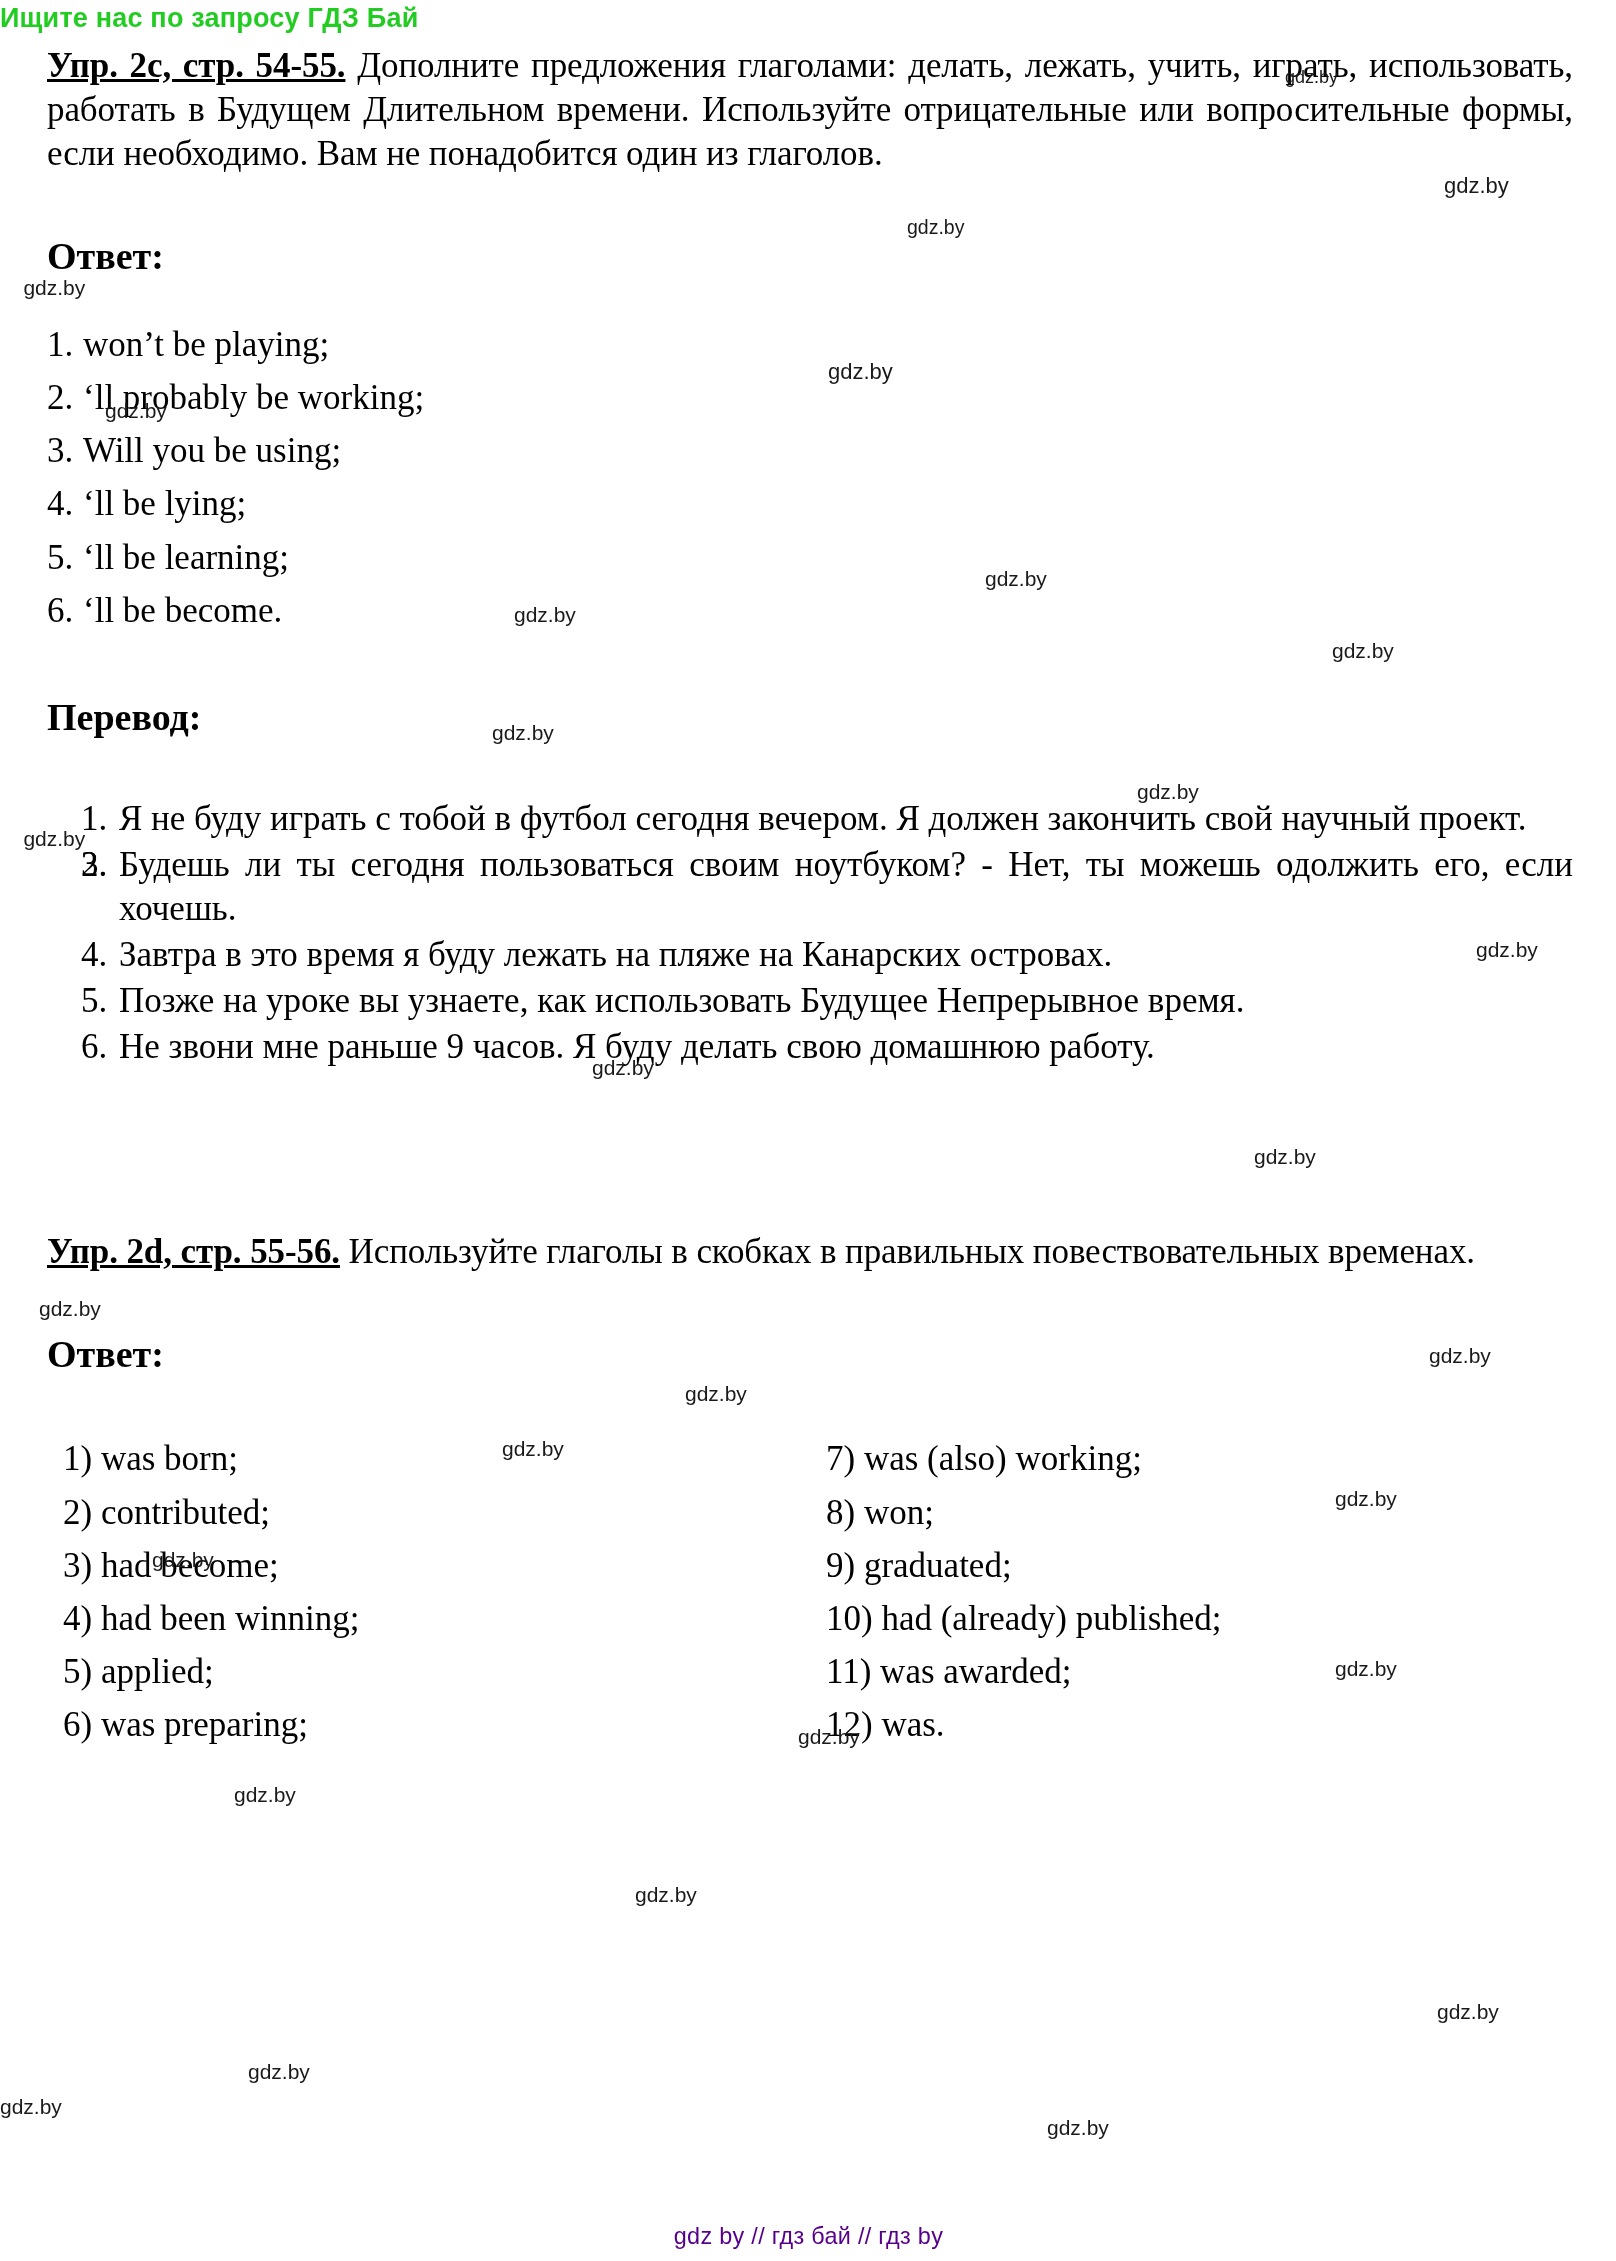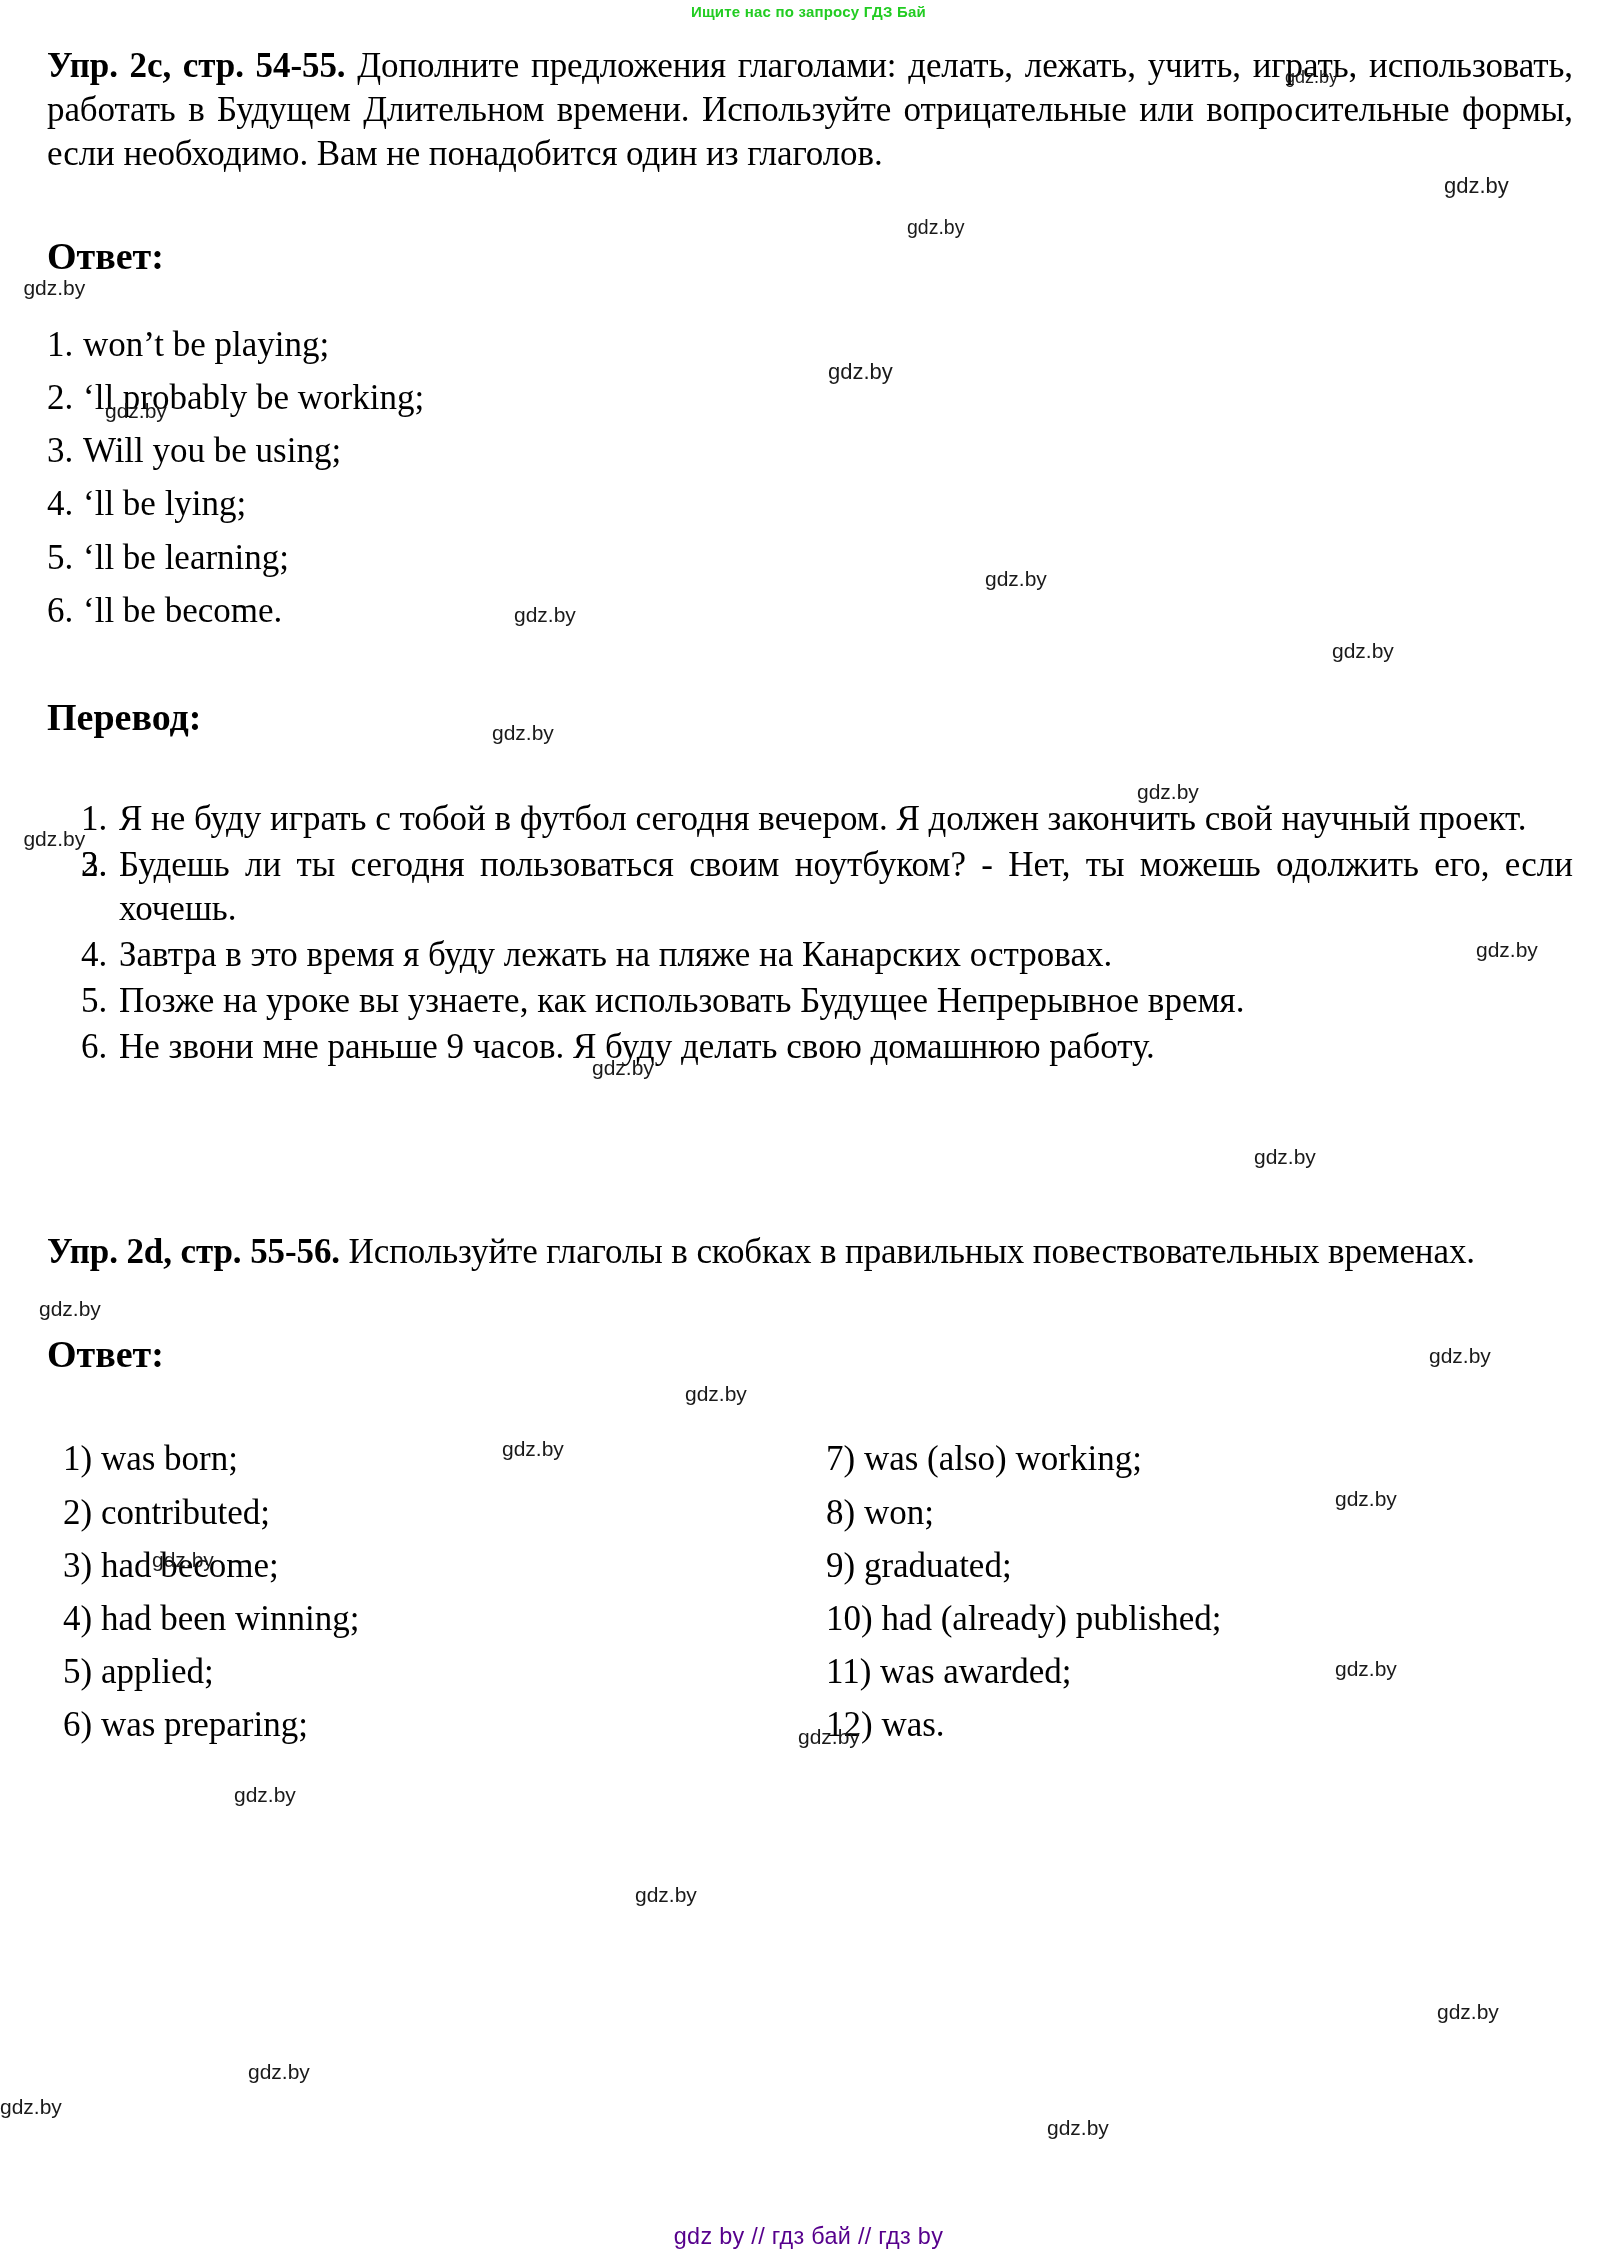--- a/index.html
+++ b/index.html
@@ -13,23 +13,23 @@
     position: relative;
     font-family: "Liberation Serif", "DejaVu Serif", serif;
     color: #000000;
     overflow: hidden;
   }
 
   
   .promo-banner {
     position: absolute;
     top: 3.1px; left: 0; width: 100%;
-    text-align: center;
+    text-align: left;
     font-family: "Liberation Sans", sans-serif;
-    font-size: 15px;
+    font-size: 27px;
     font-weight: bold;
     color: #22cc22;
     letter-spacing: 0.2px;
   }
 
   
   .page {
     position: absolute;
     top: 44px;
     left: 47px;
@@ -37,21 +37,21 @@
   }
 
   .para {
     font-size: 35px;
     line-height: 1.255;
     text-align: justify;
     text-align-last: left;
     margin: 0;
     letter-spacing: -0.1px;
   }
-  .para b { font-weight: bold; }
+  .para b { font-weight: bold; text-decoration: underline; }
 
   .heading {
     font-size: 38px;
     font-weight: bold;
     margin: 0;
   }
 
   .spacer-lg { height: 58px; }
   .spacer-md { height: 40px; }
 

